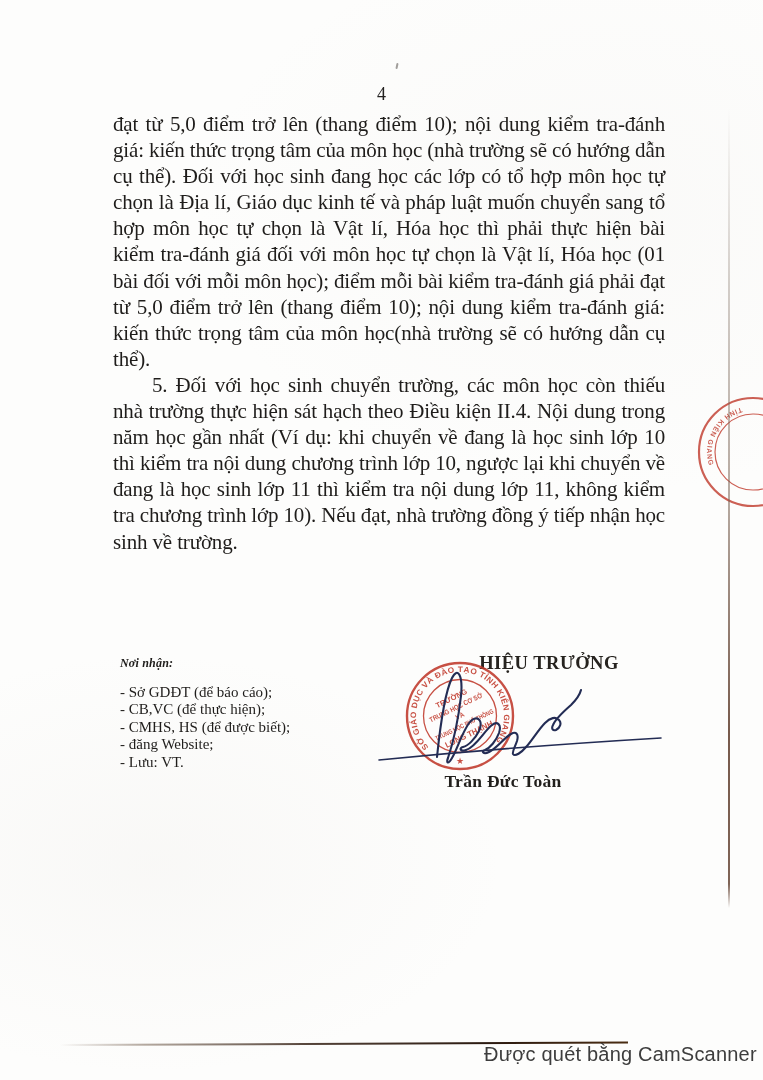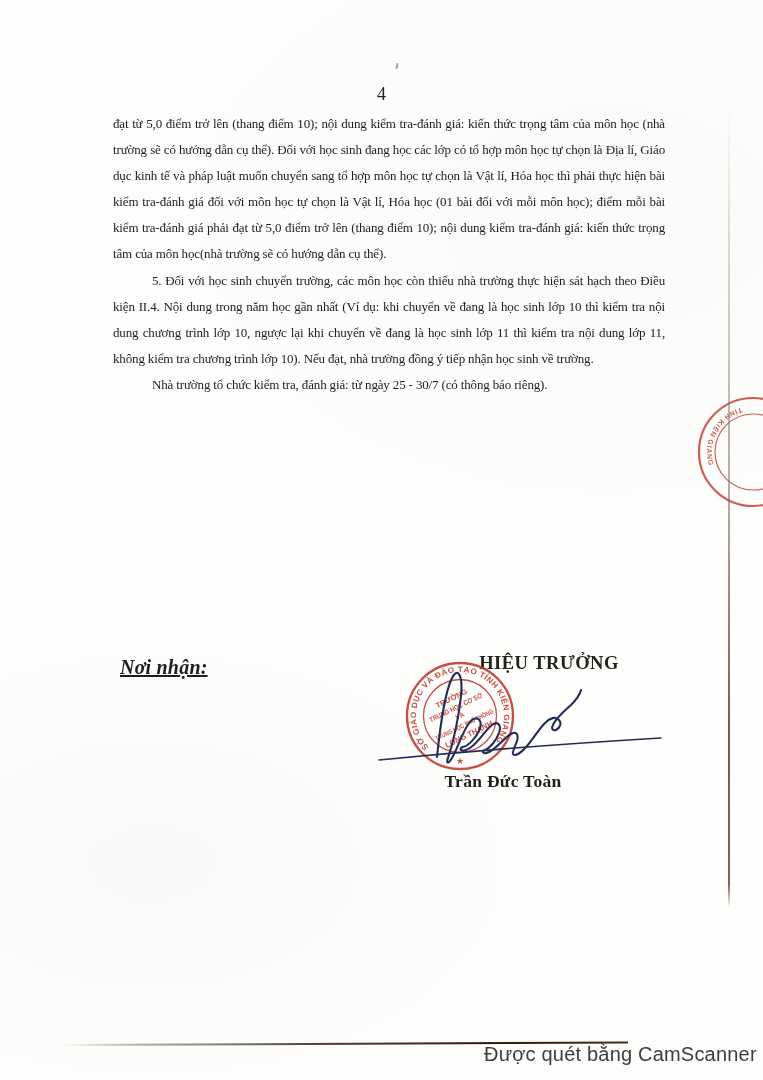--- a/index.html
+++ b/index.html
@@ -18,33 +18,33 @@
   .pageno{
     position:absolute;top:84px;left:0;width:763px;
     text-align:center;font-size:18px;color:#232120;
   }
   .speck{
     position:absolute;left:396px;top:63px;width:2px;height:6px;
     background:#7b7672;border-radius:2px;transform:rotate(12deg);opacity:.7;
   }
   .bodytext{
     position:absolute;left:113px;top:111px;width:552px;
-    font-size:13px;line-height:26.1px;letter-spacing:-0.15px;
+    font-size:21px;line-height:26.1px;letter-spacing:-0.15px;
     text-align:justify;
   }
   .bodytext p{margin:0;padding:0;}
   .ind{text-indent:39px;}
   .bold{font-weight:bold;}
   
   .recipients{
     position:absolute;left:120px;top:656px;width:250px;
   }
   .recip-head{
-    font-size:20px;font-weight:bold;font-style:italic;
-    text-decoration:underline;letter-spacing:0.2px;
+    font-size:12px;font-weight:bold;font-style:italic;
+    letter-spacing:0.2px;
   }
   .recip-list{margin:13px 0 0 0;padding:0;list-style:none;
     font-size:15px;line-height:17.4px;}
   
   .signblock-title{
     position:absolute;left:444px;top:653px;width:210px;
     text-align:center;font-size:18.5px;font-weight:bold;letter-spacing:0.5px;
     color:#26231f;
   }
   .signblock-name{
@@ -90,25 +90,31 @@
 
 <div class="page">
 
   <div class="speck"></div>
 
   <div class="pageno">4</div>
 
   <div class="bodytext">
     <p>đạt từ 5,0 điểm trở lên (thang điểm 10); nội dung kiểm tra-đánh giá: kiến thức trọng tâm của môn học (nhà trường sẽ có hướng dẫn cụ thể). Đối với học sinh đang học các lớp có tổ hợp môn học tự chọn là Địa lí, Giáo dục kinh tế và pháp luật muốn chuyển sang tổ hợp môn học tự chọn là Vật lí, Hóa học thì phải thực hiện bài kiểm tra-đánh giá đối với môn học tự chọn là Vật lí, Hóa học (01 bài đối với mỗi môn học); điểm mỗi bài kiểm tra-đánh giá phải đạt từ 5,0 điểm trở lên (thang điểm 10); nội dung kiểm tra-đánh giá: kiến thức trọng tâm của môn học(nhà trường sẽ có hướng dẫn cụ thể).</p>
     <p class="ind">5. Đối với học sinh chuyển trường, các môn học còn thiếu nhà trường thực hiện sát hạch theo Điều kiện II.4. Nội dung trong năm học gần nhất (Ví dụ: khi chuyển về đang là học sinh lớp 10 thì kiểm tra nội dung chương trình lớp 10, ngược lại khi chuyển về đang là học sinh lớp 11 thì kiểm tra nội dung lớp 11, không kiểm tra chương trình lớp 10). Nếu đạt, nhà trường đồng ý tiếp nhận học sinh về trường.</p>
-    <p class="ind">Nhà trường tổ chức kiểm tra, đánh giá: từ ngày 25 - 30/7 (có thông báo riêng).</p>
   </div>
 
   <div class="recipients">
     <div class="recip-head">Nơi nhận:</div>
+    <ul class="recip-list">
+      <li>- Sở GDĐT (để báo cáo);</li>
+      <li>- CB,VC (để thực hiện);</li>
+      <li>- CMHS, HS (để được biết);</li>
+      <li>- đăng Website;</li>
+      <li>- Lưu: VT.</li>
+    </ul>
   </div>
 
   <div class="signblock-title">HIỆU TRƯỞNG</div>
   <div class="signblock-name">Trần Đức Toàn</div>
 
   <svg class="stampsig-svg" viewBox="340 620 360 190">
     <g opacity="0.88">
       <circle cx="460" cy="716" r="53" fill="none" stroke="#c0392b" stroke-width="2.4"></circle>
       <circle cx="460" cy="716" r="36.5" fill="none" stroke="#c0392b" stroke-width="1.3"></circle>
       <path id="ringPath" d="M 428.9 747.1 A 44 44 0 1 1 491.1 747.1" fill="none"></path>

